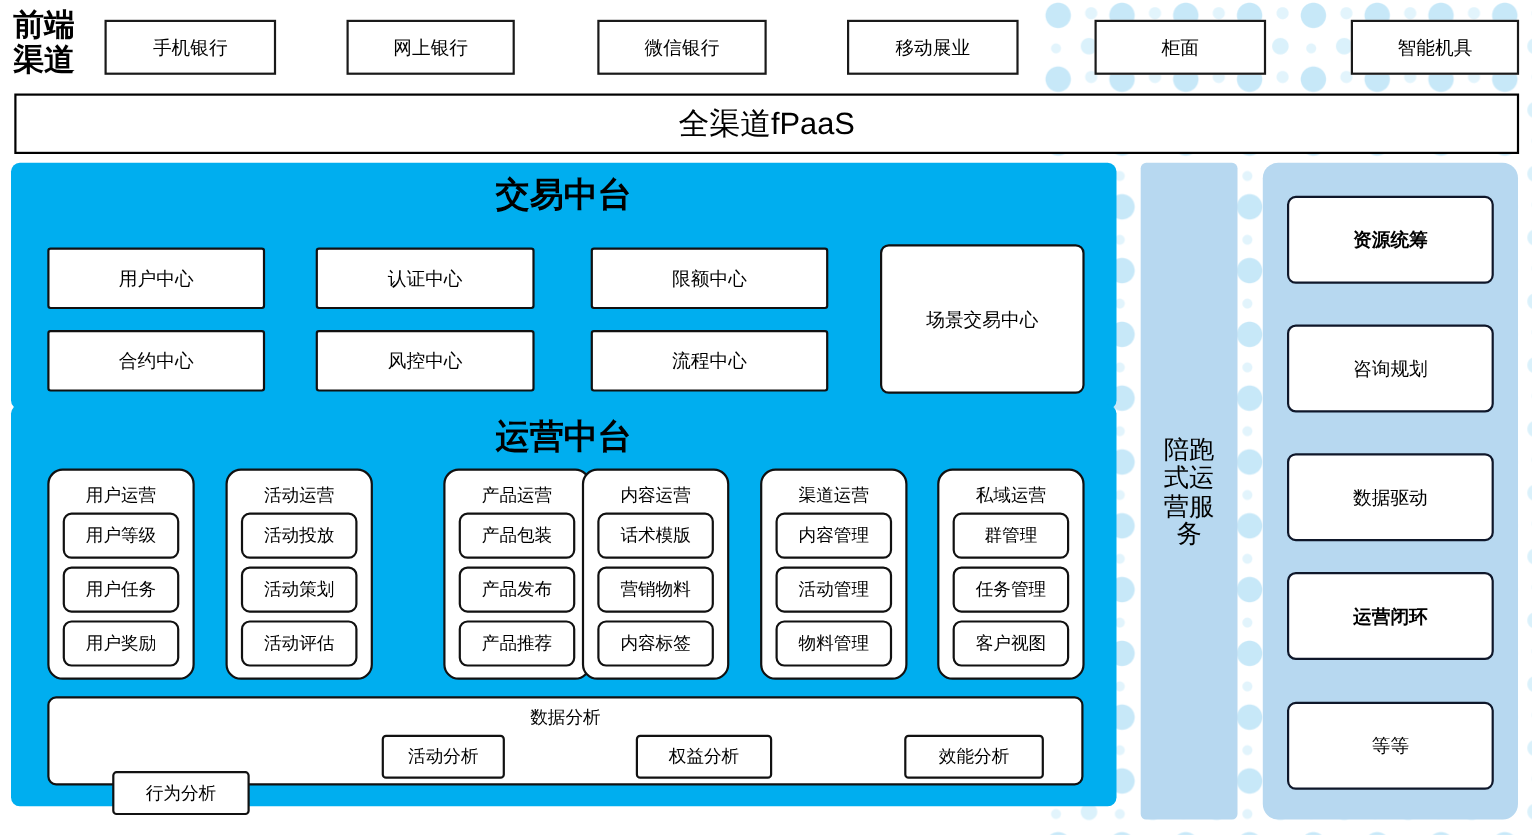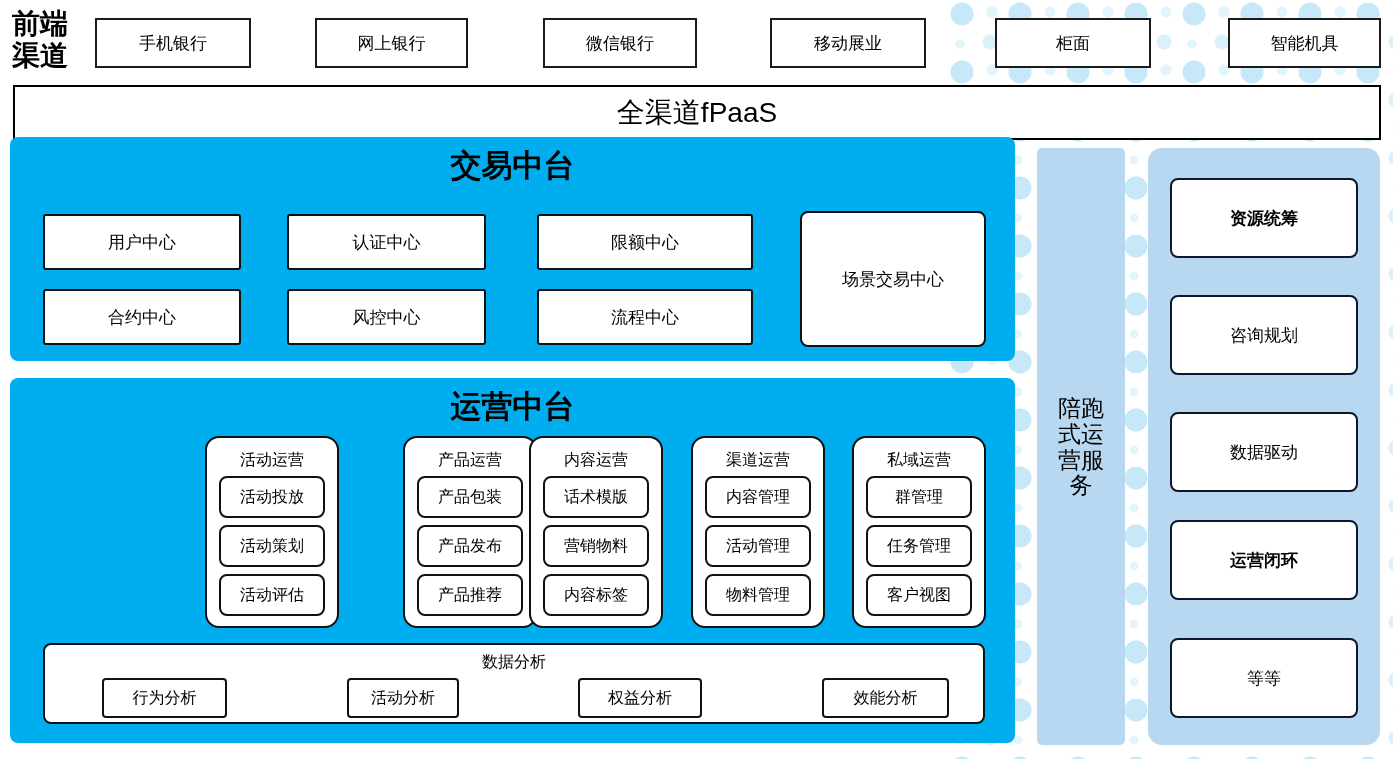--- a/index.html
+++ b/index.html
@@ -104,34 +104,40 @@
   <div class="layer chan" style="left:315px;width:153px;">网上银行</div>
   <div class="layer chan" style="left:543px;width:154px;">微信银行</div>
   <div class="layer chan" style="left:770px;width:156px;">移动展业</div>
   <div class="layer chan" style="left:995px;width:156px;">柜面</div>
   <div class="layer chan" style="left:1228px;width:153px;">智能机具</div>
 
   <div class="layer fpaas">
     <span>全渠道fPaaS</span>
   </div>
 
-  <div class="layer blue-block" style="left:10px;top:137px;width:1005px;height:224px;">
+  <div class="layer blue-block" style="left:10px;top:148px;width:1005px;height:224px;">
     <div class="block-title">交易中台</div>
     <div class="wbox" style="left:33px;top:77px;width:198px;height:56px;">用户中心</div>
     <div class="wbox" style="left:277px;top:77px;width:199px;height:56px;">认证中心</div>
     <div class="wbox" style="left:527px;top:77px;width:216px;height:56px;">限额中心</div>
     <div class="wbox" style="left:33px;top:152px;width:198px;height:56px;">合约中心</div>
     <div class="wbox" style="left:277px;top:152px;width:199px;height:56px;">风控中心</div>
     <div class="wbox" style="left:527px;top:152px;width:216px;height:56px;">流程中心</div>
     <div class="wbox scene" style="left:790px;top:74px;width:186px;height:136px;">场景交易中心</div>
   </div>
 
-  <div class="layer blue-block" style="left:10px;top:378px;width:1005px;height:365px;">
+  <div class="layer blue-block" style="left:10px;top:368px;width:1005px;height:365px;">
     <div class="block-title">运营中台</div>
 
+    <div class="ops-col" style="left:33px;">
+      <div class="ops-head">用户运营</div>
+      <div class="ops-item">用户等级</div>
+      <div class="ops-item">用户任务</div>
+      <div class="ops-item">用户奖励</div>
+    </div>
     <div class="ops-col" style="left:195px;">
       <div class="ops-head">活动运营</div>
       <div class="ops-item">活动投放</div>
       <div class="ops-item">活动策划</div>
       <div class="ops-item">活动评估</div>
     </div>
     <div class="ops-col" style="left:357px;margin-left:36px;">
       <div class="ops-head">产品运营</div>
       <div class="ops-item">产品包装</div>
       <div class="ops-item">产品发布</div>
@@ -151,21 +157,21 @@
     </div>
     <div class="ops-col" style="left:842px;">
       <div class="ops-head">私域运营</div>
       <div class="ops-item">群管理</div>
       <div class="ops-item">任务管理</div>
       <div class="ops-item">客户视图</div>
     </div>
 
     <div class="analysis">
       <div class="analysis-title">数据分析</div>
-      <div class="abox" style="left:57px;width:125px;">行为分析</div>
+      <div class="abox" style="left:57px;width:125px;margin-top:33px;">行为分析</div>
       <div class="abox" style="left:302px;width:112px;">活动分析</div>
       <div class="abox" style="left:533px;width:124px;">权益分析</div>
       <div class="abox" style="left:777px;width:127px;">效能分析</div>
     </div>
   </div>
 
   <div class="layer companion">
     <span>陪跑式运营服务</span>
   </div>
 

